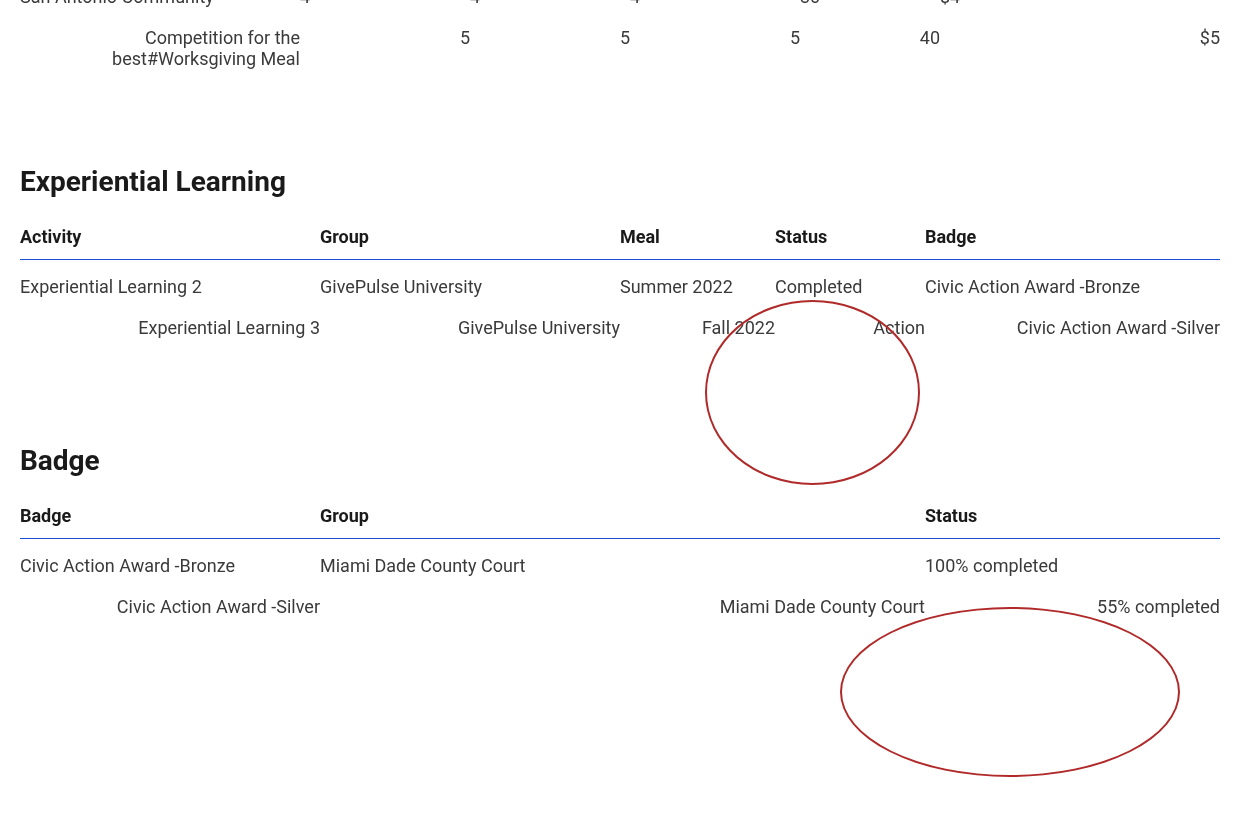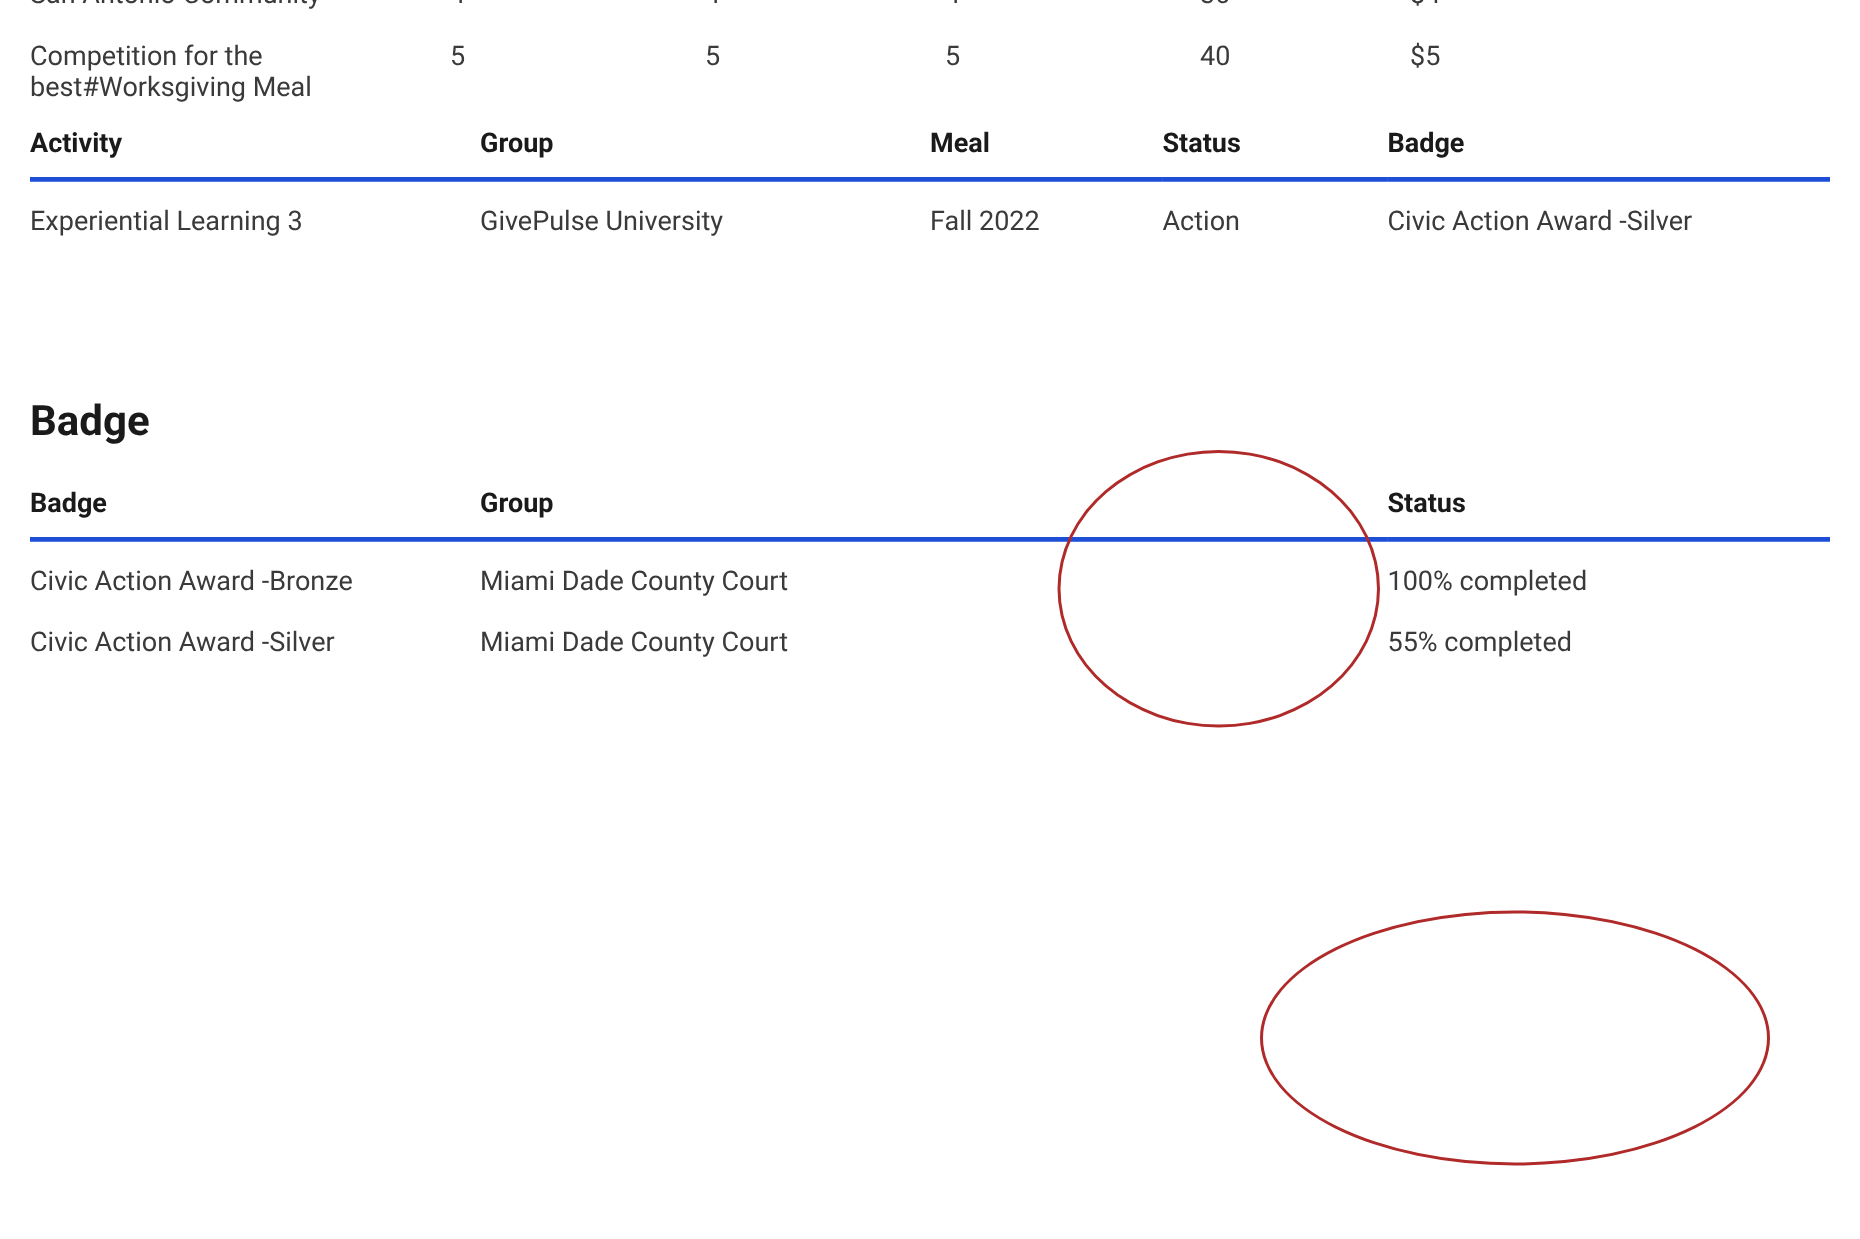--- a/index.html
+++ b/index.html
@@ -52,30 +52,31 @@
 
     .badge-table col.c1 { width: 300px; }
     .badge-table col.c2 { width: 605px; }
     .badge-table col.c3 { width: auto; }
 
     thead th {
       font-weight: 700;
       padding-bottom: 12px;
     }
     thead tr.header-row {
-      border-bottom: 3px solid #1d4ed8;
+      border-bottom: 1px solid #1d4ed8;
       margin-left: 36px;
     }
     tbody tr td {
       padding-top: 16px;
       padding-bottom: 6px;
       color: #3a3a3a;
     }
     tbody tr + tr td {
       padding-top: 14px;
+      text-align: right;
     }
 
     
     .annotation {
       position: absolute;
       border: 2px solid #b02a2a;
       border-radius: 50%;
       pointer-events: none;
     }
     .annot-1 {
@@ -120,39 +121,47 @@
         <td>5</td>
         <td>5</td>
         <td>5</td>
         <td>40</td>
         <td>$5</td>
       </tr>
     </tbody>
   </table>
   </div>
 
+  <h2 class="section-title">Experiential Learning</h2>
   <table class="el-table">
     <colgroup>
       <col class="c1">
         <col class="c2">
         <col class="c3">
         <col class="c4">
         <col class="c5">
     </colgroup>
     <thead>
       <tr class="header-row">
         <th>Activity</th>
         <th>Group</th>
         <th>Meal</th>
         <th>Status</th>
         <th>Badge</th>
       </tr>
     </thead>
     <tbody>
       <tr>
+        <td>Experiential Learning 2</td>
+        <td>GivePulse University</td>
+        <td>Summer 2022</td>
+        <td>Completed</td>
+        <td>Civic Action Award -Bronze</td>
+      </tr>
+      <tr>
         <td>Experiential Learning 3</td>
         <td>GivePulse University</td>
         <td>Fall 2022</td>
         <td>Action</td>
         <td>Civic Action Award -Silver</td>
       </tr>
     </tbody>
   </table>
 
   <h2 class="section-title tight-top">Badge</h2>

